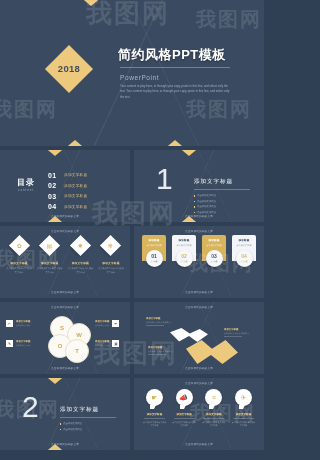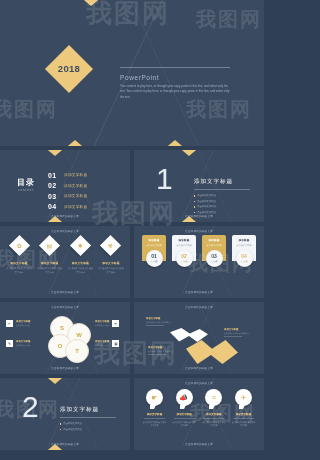--- a/index.html
+++ b/index.html
@@ -199,20 +199,21 @@
 
   <div class="slide" id="cover">
     <div class="tri-dn t1"></div>
     <div class="tri-up t2"></div>
     <div class="tri-up t3"></div>
 
     <div class="dia">
       <span>2018</span>
     </div>
 
+    <div class="c-title">简约风格PPT模板</div>
     <div class="c-rule"></div>
     <div class="c-sub">PowerPoint</div>
     <div class="c-body">Your content to play here, or through your copy, paste in this line, and select only the text. Your content to play here, or through your copy, paste in this line, and select only the text.</div>
   </div>
 
   <div class="slide rowL r1">
     <div class="tri-dn" style="top:-5px;left:42px;"></div>
     <div class="tri-up" style="bottom:-5px;left:42px;"></div>
 
     <div class="toc-ttl">目录</div>

